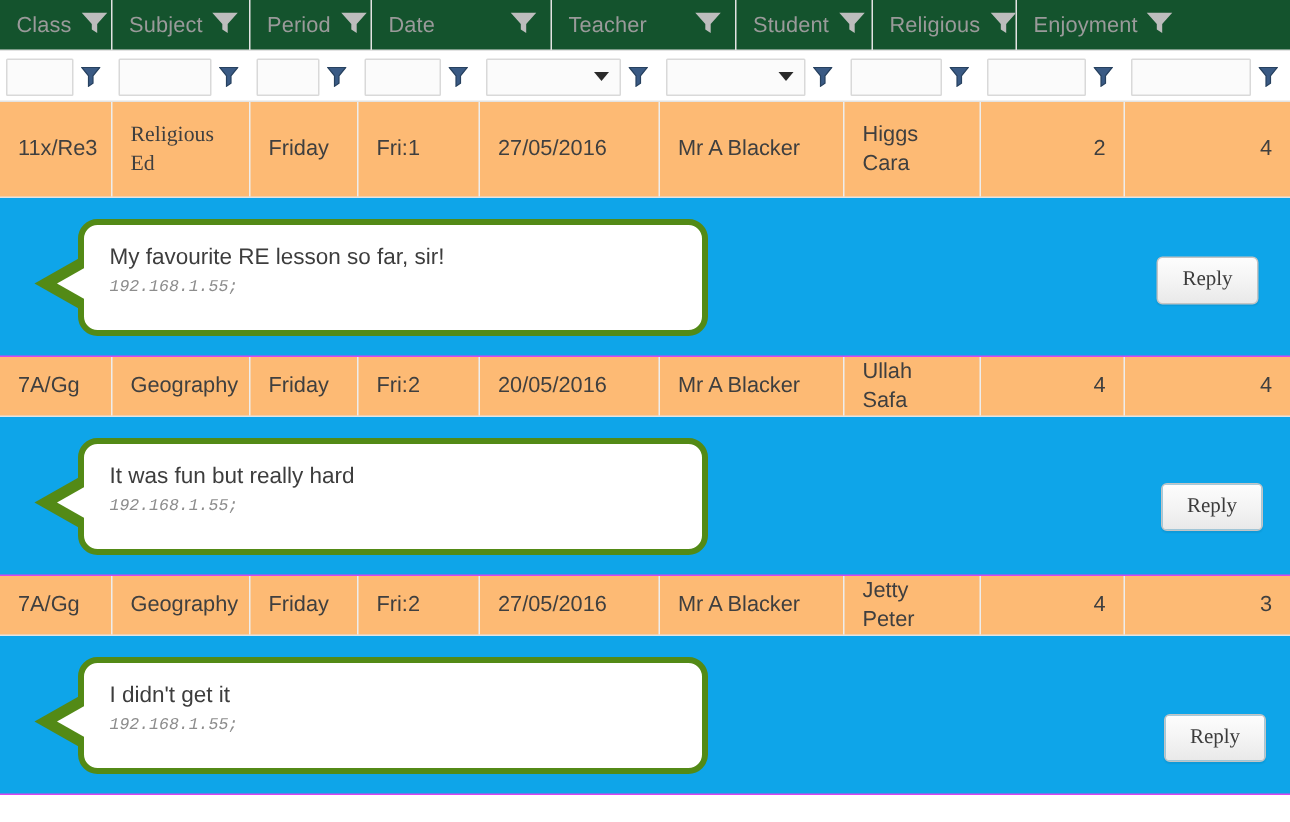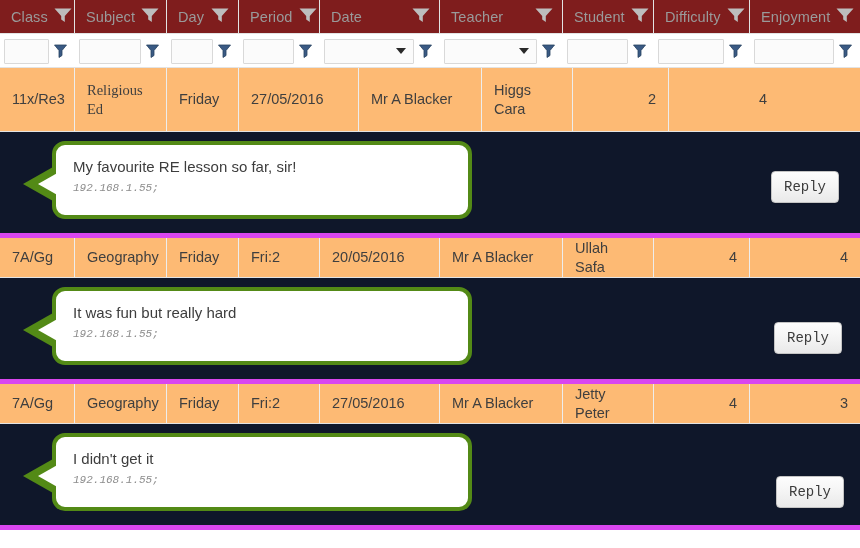--- a/index.html
+++ b/index.html
@@ -19,21 +19,21 @@
     width: 860px;
     position: relative;
   }
 
   
   .header-row {
     display: flex;
     height: 34px;
     box-sizing: border-box;
     border-bottom: 1px solid #e3e3e3;
-    background: #7f1d1d;
+    background: #14532d;
   }
   .header-cell {
     box-sizing: border-box;
     border-right: 1px solid #e3e3e3;
     display: flex;
     align-items: center;
     justify-content: space-between;
     padding: 0 9px 0 11px;
     height: 34px;
     overflow: hidden;
@@ -115,24 +115,24 @@
     line-height: 1.28;
     overflow: hidden;
   }
   .data-cell:last-child { border-right: none; }
   .data-cell.num { justify-content: flex-end; }
 
   
   .comment-row {
     position: relative;
     box-sizing: border-box;
-    border-bottom: 5px solid #d946ef;
-    background: #0f172a;
-    display: flex;
-    align-items: flex-end;
+    border-bottom: 1px solid #d946ef;
+    background: #0ea5e9;
+    display: flex;
+    align-items: center;
   }
 
   .bubble-wrap {
     position: relative;
     margin-left: 52px;
     margin-top: 14px;
     margin-bottom: 14px;
   }
   .bubble {
     position: relative;
@@ -184,47 +184,41 @@
     border: 1px solid #c4c4c4;
     border-radius: 4px;
     background: linear-gradient(to bottom, #fdfdfd 0%, #f4f4f4 50%, #e9e9e9 100%);
     box-shadow: 0 1px 1px rgba(0,0,0,0.07);
     font-size: 14px;
     color: #3c3c3c;
     display: flex;
     align-items: center;
     justify-content: center;
     cursor: pointer;
-    font-family: Liberation Mono, monospace;
+    font-family: Liberation Serif, serif;
   }
 </style>
 </head>
 <body>
 
 <div class="grid">
 
   <div class="header-row" id="header-row">
       <div class="header-cell" style="width: 75px; flex: 0 0 75px;">
         <span class="header-label">Class</span>
         <span class="funnel-head"><svg width="18" height="16" viewBox="0 0 18 16">
             <path d="M0.5 1.5 L17.5 1.5 L10.8 9 L10.8 15 L7.2 12.6 L7.2 9 Z" fill="#bdbdbd"></path>
           </svg></span>
       </div>
       <div class="header-cell" style="width: 92px; flex: 0 0 92px;">
         <span class="header-label">Subject</span>
         <span class="funnel-head"><svg width="18" height="16" viewBox="0 0 18 16">
             <path d="M0.5 1.5 L17.5 1.5 L10.8 9 L10.8 15 L7.2 12.6 L7.2 9 Z" fill="#bdbdbd"></path>
           </svg></span>
       </div>
-      <div class="header-cell" style="width: 72px; flex: 0 0 72px;">
-        <span class="header-label">Day</span>
-        <span class="funnel-head"><svg width="18" height="16" viewBox="0 0 18 16">
-            <path d="M0.5 1.5 L17.5 1.5 L10.8 9 L10.8 15 L7.2 12.6 L7.2 9 Z" fill="#bdbdbd"></path>
-          </svg></span>
-      </div>
       <div class="header-cell" style="width: 81px; flex: 0 0 81px;">
         <span class="header-label">Period</span>
         <span class="funnel-head"><svg width="18" height="16" viewBox="0 0 18 16">
             <path d="M0.5 1.5 L17.5 1.5 L10.8 9 L10.8 15 L7.2 12.6 L7.2 9 Z" fill="#bdbdbd"></path>
           </svg></span>
       </div>
       <div class="header-cell" style="width: 120px; flex: 0 0 120px;">
         <span class="header-label">Date</span>
         <span class="funnel-head"><svg width="18" height="16" viewBox="0 0 18 16">
             <path d="M0.5 1.5 L17.5 1.5 L10.8 9 L10.8 15 L7.2 12.6 L7.2 9 Z" fill="#bdbdbd"></path>
@@ -236,21 +230,21 @@
             <path d="M0.5 1.5 L17.5 1.5 L10.8 9 L10.8 15 L7.2 12.6 L7.2 9 Z" fill="#bdbdbd"></path>
           </svg></span>
       </div>
       <div class="header-cell" style="width: 91px; flex: 0 0 91px;">
         <span class="header-label">Student</span>
         <span class="funnel-head"><svg width="18" height="16" viewBox="0 0 18 16">
             <path d="M0.5 1.5 L17.5 1.5 L10.8 9 L10.8 15 L7.2 12.6 L7.2 9 Z" fill="#bdbdbd"></path>
           </svg></span>
       </div>
       <div class="header-cell" style="width: 96px; flex: 0 0 96px;">
-        <span class="header-label">Difficulty</span>
+        <span class="header-label">Religious</span>
         <span class="funnel-head"><svg width="18" height="16" viewBox="0 0 18 16">
             <path d="M0.5 1.5 L17.5 1.5 L10.8 9 L10.8 15 L7.2 12.6 L7.2 9 Z" fill="#bdbdbd"></path>
           </svg></span>
       </div>
       <div class="header-cell" style="width: 110px; flex: 0 0 110px;">
         <span class="header-label">Enjoyment</span>
         <span class="funnel-head"><svg width="18" height="16" viewBox="0 0 18 16">
             <path d="M0.5 1.5 L17.5 1.5 L10.8 9 L10.8 15 L7.2 12.6 L7.2 9 Z" fill="#bdbdbd"></path>
           </svg></span>
       </div>
@@ -333,20 +327,21 @@
           </svg>
         </div>
       </div>
     </div>
 
   <div id="grid-body">
       <div class="data-row" style="height: 64px;">
         <div class="data-cell" style="width: 75px; flex: 0 0 75px;">11x/Re3</div>
         <div class="data-cell" style="width: 92px; flex: 0 0 92px; font-family: Liberation Serif, serif;">Religious Ed</div>
         <div class="data-cell" style="width: 72px; flex: 0 0 72px;">Friday</div>
+        <div class="data-cell" style="width: 81px; flex: 0 0 81px;">Fri:1</div>
         <div class="data-cell" style="width: 120px; flex: 0 0 120px;">27/05/2016</div>
         <div class="data-cell" style="width: 123px; flex: 0 0 123px;">Mr A Blacker</div>
         <div class="data-cell" style="width: 91px; flex: 0 0 91px;">Higgs Cara</div>
         <div class="data-cell num" style="width: 96px; flex: 0 0 96px;">2</div>
         <div class="data-cell num" style="width: 110px; flex: 0 0 110px;">4</div>
       </div>
       <div class="comment-row" style="height: 106px;">
         <div class="bubble-wrap">
           <div class="tail-outer"></div>
           <div class="bubble" style="width: 420px; height: 78px;">

